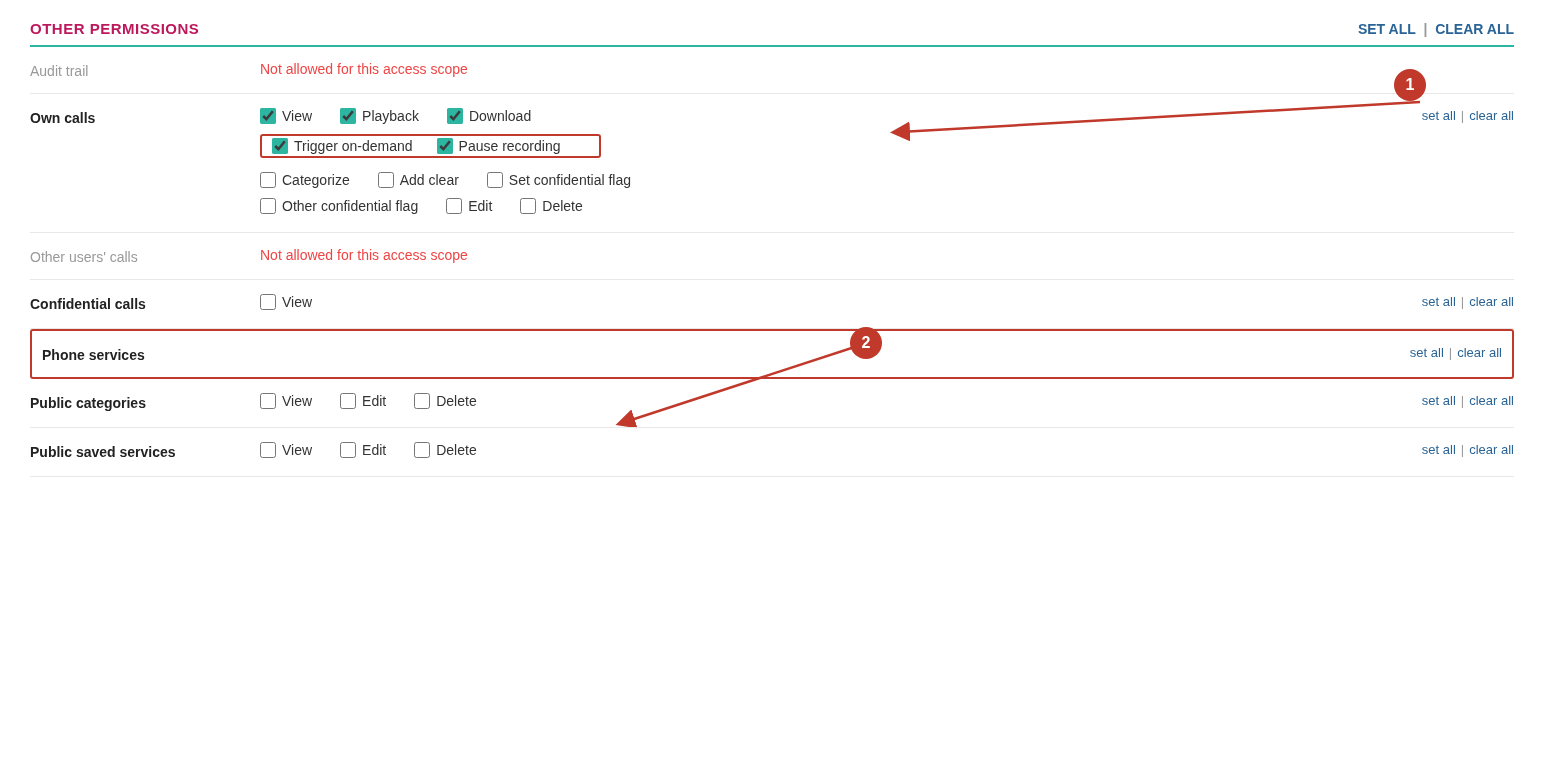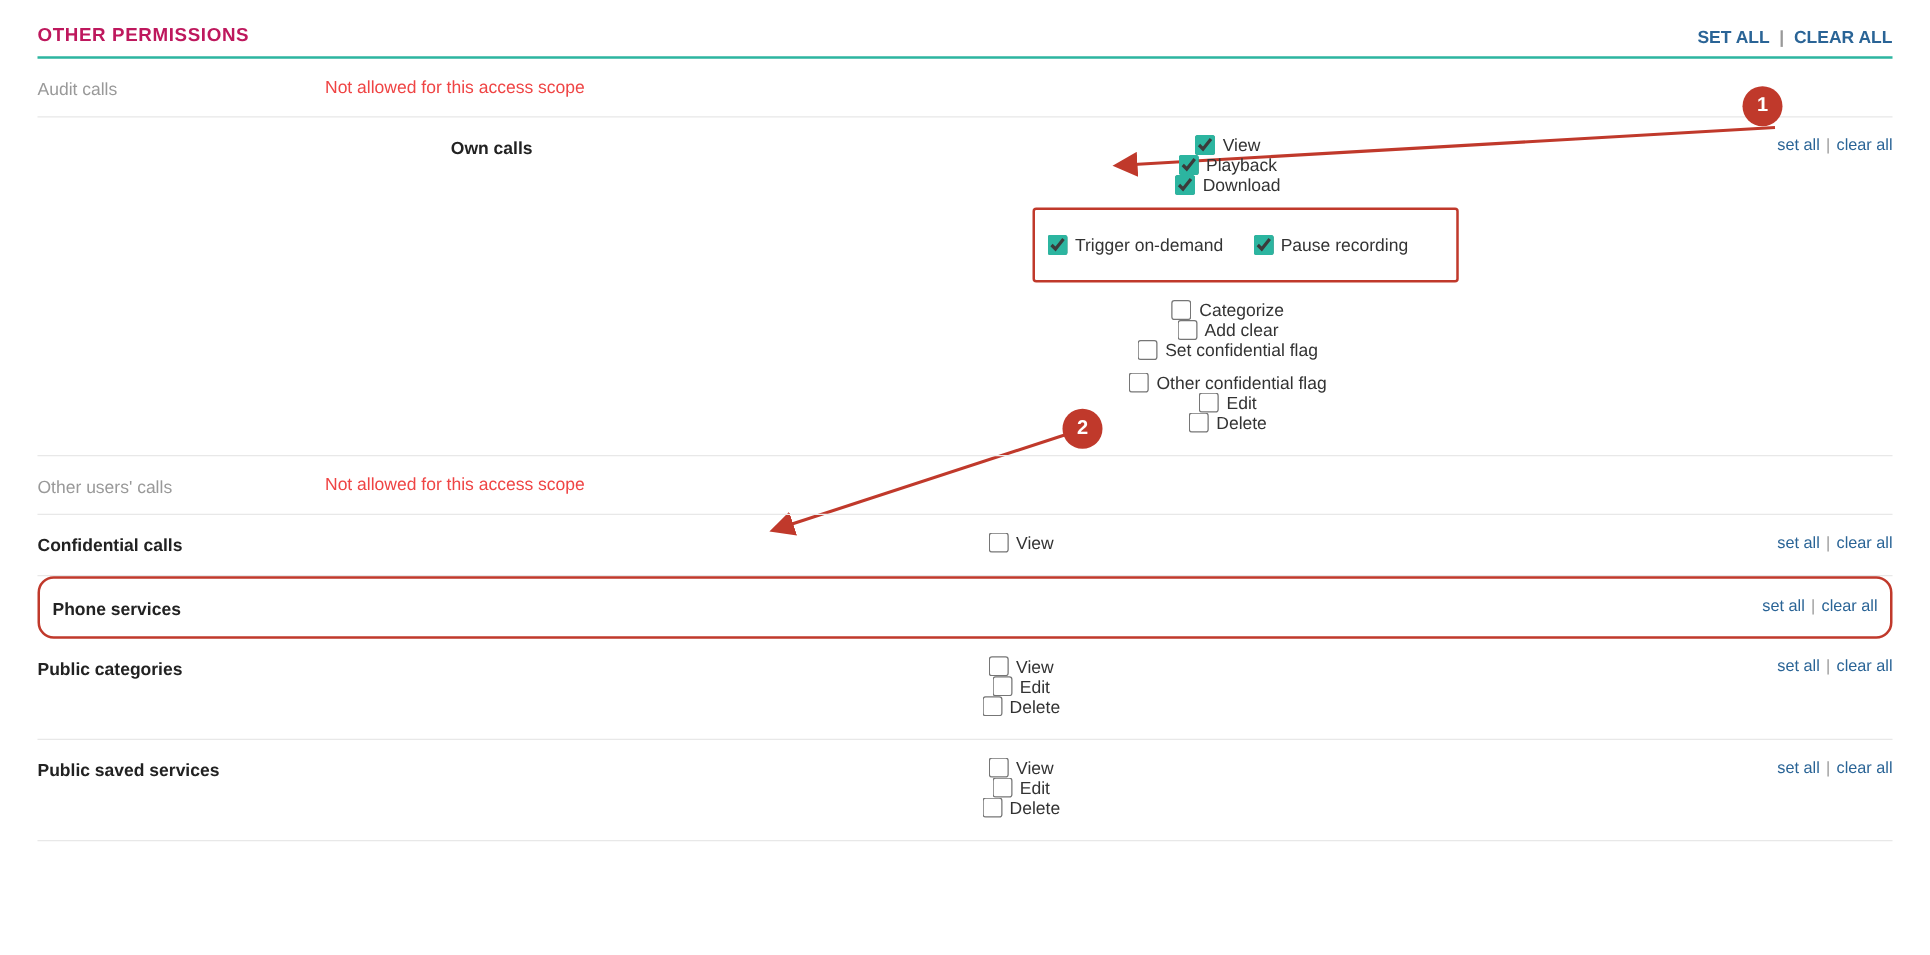--- a/index.html
+++ b/index.html
@@ -83,21 +83,20 @@
       height: 16px;
       margin-right: 6px;
       accent-color: #2cb5a0;
       cursor: pointer;
     }
     .checkbox-row {
       display: flex;
       width: 100%;
       align-items: center;
       margin-bottom: 4px;
-      flex-direction: column;
     }
     .row-actions {
       display: flex;
       align-items: center;
       margin-left: auto;
       padding-left: 20px;
       white-space: nowrap;
       color: #2a6496;
       font-size: 13px;
     }
@@ -117,21 +116,21 @@
       background: #c0392b;
       color: #fff;
       border-radius: 50%;
       font-weight: bold;
       font-size: 16px;
       position: absolute;
     }
     .own-calls-highlight {
       border: 2px solid #c0392b;
       border-radius: 3px;
-      padding: 20px 10px;
+      padding: 2px 10px;
       display: flex;
       align-items: center;
       gap: 0;
       margin-bottom: 4px;
     }
     svg.arrows {
       position: absolute;
       top: 0; left: 0;
       width: 100%;
       height: 100%;
@@ -178,21 +177,21 @@
     </div>
 
     <div style="position:absolute; top: 280px; left: 820px; z-index:10;">
       <div class="annotation-circle">
         <span>2</span>
       </div>
     </div>
 
     <div class="permission-row">
       <div class="permission-label muted">
-        <span>Audit calls</span>
+        <span>Audit trail</span>
       </div>
       <div class="permission-controls">
         <span class="not-allowed">Not allowed for this access scope</span>
       </div>
     </div>
 
     <div class="permission-row" style="flex-direction: column; align-items: flex-end;">
       <div style="display:flex; align-items: flex-start;">
         <div class="permission-label bold">
           <span>Own calls</span>
@@ -286,21 +285,21 @@
           </label>
         </div>
       </div>
       <div class="row-actions">
         <span>set all</span>
         <span class="divider">|</span>
         <span>clear all</span>
       </div>
     </div>
 
-    <div class="permission-row" style="border: 2px solid #c0392b; border-radius: 13px; padding: 14px 10px;">
+    <div class="permission-row" style="border: 2px solid #c0392b; border-radius: 3px; padding: 14px 10px;">
       <div class="permission-label bold">
         <span>Phone services</span>
       </div>
       <div class="row-actions">
         <span>set all</span>
         <span class="divider">|</span>
         <span>clear all</span>
       </div>
     </div>
 

